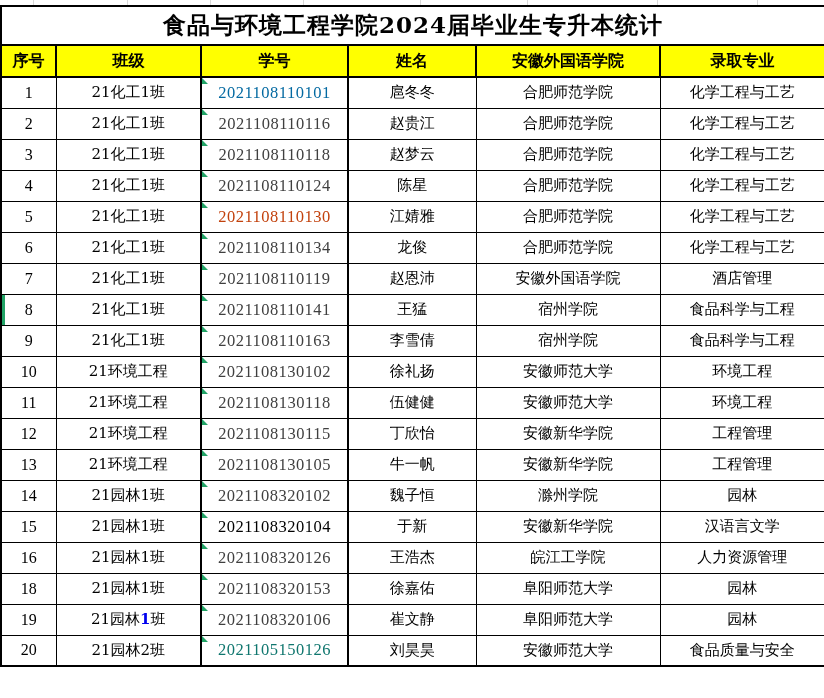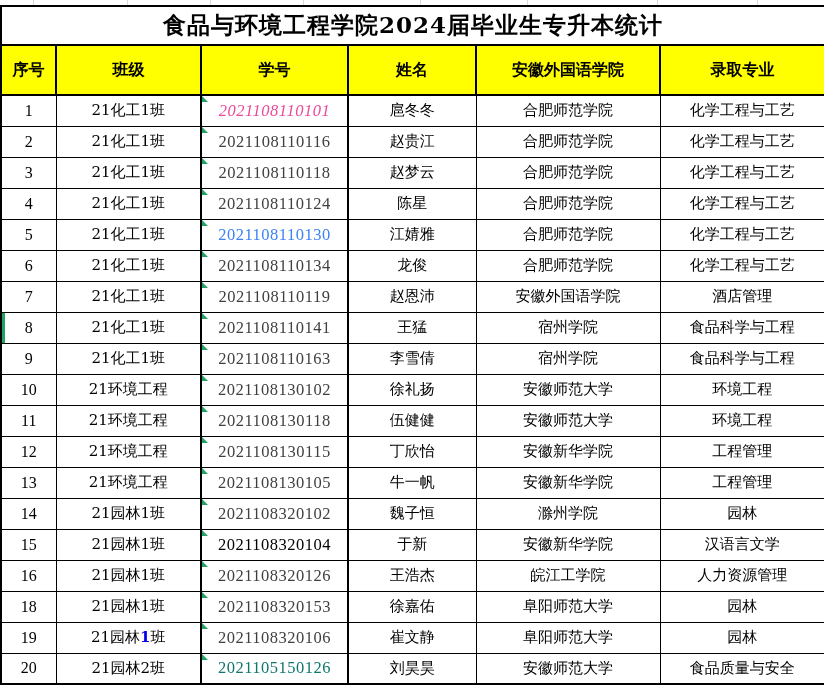--- a/index.html
+++ b/index.html
@@ -22,21 +22,21 @@
   }
   table.sheet td, table.sheet th { overflow: hidden; white-space: nowrap; }
   
   tr.title-row th {
     height: 39px; border: 2px solid #000; border-bottom: 2px solid #000;
     font-size: 23px; font-weight: bold; color: #000; text-align: center;
     background: #fff; letter-spacing: 1px;
   }
   
   tr.header-row th {
-    height: 50px; border: 2px solid #000;
+    height: 32px; border: 2px solid #000;
     font-size: 16px; font-weight: bold; color: #000; text-align: center;
     vertical-align: middle;
   }
   
   tbody td {
     height: 31px; border: 1px solid #000;
     font-size: 15px; color: #000; text-align: center; vertical-align: middle;
     position: relative; background: #fff;
   }
   tbody tr td:first-child { border-left: 2px solid #000; }
@@ -95,21 +95,21 @@
         <th style="background: rgb(255, 255, 0);">学号</th>
         <th style="background: rgb(255, 255, 0);">姓名</th>
         <th style="background: rgb(255, 255, 0);">安徽外国语学院</th>
         <th style="background: rgb(255, 255, 0);">录取专业</th>
       </tr>
     </thead>
     <tbody id="tbody">
         <tr>
           <td class="c-no">1</td>
           <td class="c-class">21化工1班</td>
-          <td class="c-id" style="color: #ec4899; font-style: italic;">2021108110101<span class="flag" style="border-left-color: rgb(33, 163, 102);"></span></td>
+          <td class="c-id" style="color: #0369a1;">2021108110101<span class="flag" style="border-left-color: rgb(33, 163, 102);"></span></td>
           <td class="c-name">扈冬冬</td>
           <td class="c-school">合肥师范学院</td>
           <td class="c-major">化学工程与工艺</td>
         </tr>
         <tr>
           <td class="c-no">2</td>
           <td class="c-class">21化工1班</td>
           <td class="c-id" style="color: rgb(63, 63, 63);">2021108110116<span class="flag" style="border-left-color: rgb(33, 163, 102);"></span></td>
           <td class="c-name">赵贵江</td>
           <td class="c-school">合肥师范学院</td>
@@ -127,21 +127,21 @@
           <td class="c-no">4</td>
           <td class="c-class">21化工1班</td>
           <td class="c-id" style="color: rgb(63, 63, 63);">2021108110124<span class="flag" style="border-left-color: rgb(33, 163, 102);"></span></td>
           <td class="c-name">陈星</td>
           <td class="c-school">合肥师范学院</td>
           <td class="c-major">化学工程与工艺</td>
         </tr>
         <tr>
           <td class="c-no">5</td>
           <td class="c-class">21化工1班</td>
-          <td class="c-id" style="color: #3b82f6; margin-top: 25px;">2021108110130<span class="flag" style="border-left-color: rgb(33, 163, 102);"></span></td>
+          <td class="c-id" style="color: #c2410c; margin-top: 25px;">2021108110130<span class="flag" style="border-left-color: rgb(33, 163, 102);"></span></td>
           <td class="c-name">江婧雅</td>
           <td class="c-school">合肥师范学院</td>
           <td class="c-major">化学工程与工艺</td>
         </tr>
         <tr>
           <td class="c-no">6</td>
           <td class="c-class">21化工1班</td>
           <td class="c-id" style="color: rgb(63, 63, 63);">2021108110134<span class="flag" style="border-left-color: rgb(33, 163, 102);"></span></td>
           <td class="c-name">龙俊</td>
           <td class="c-school">合肥师范学院</td>

